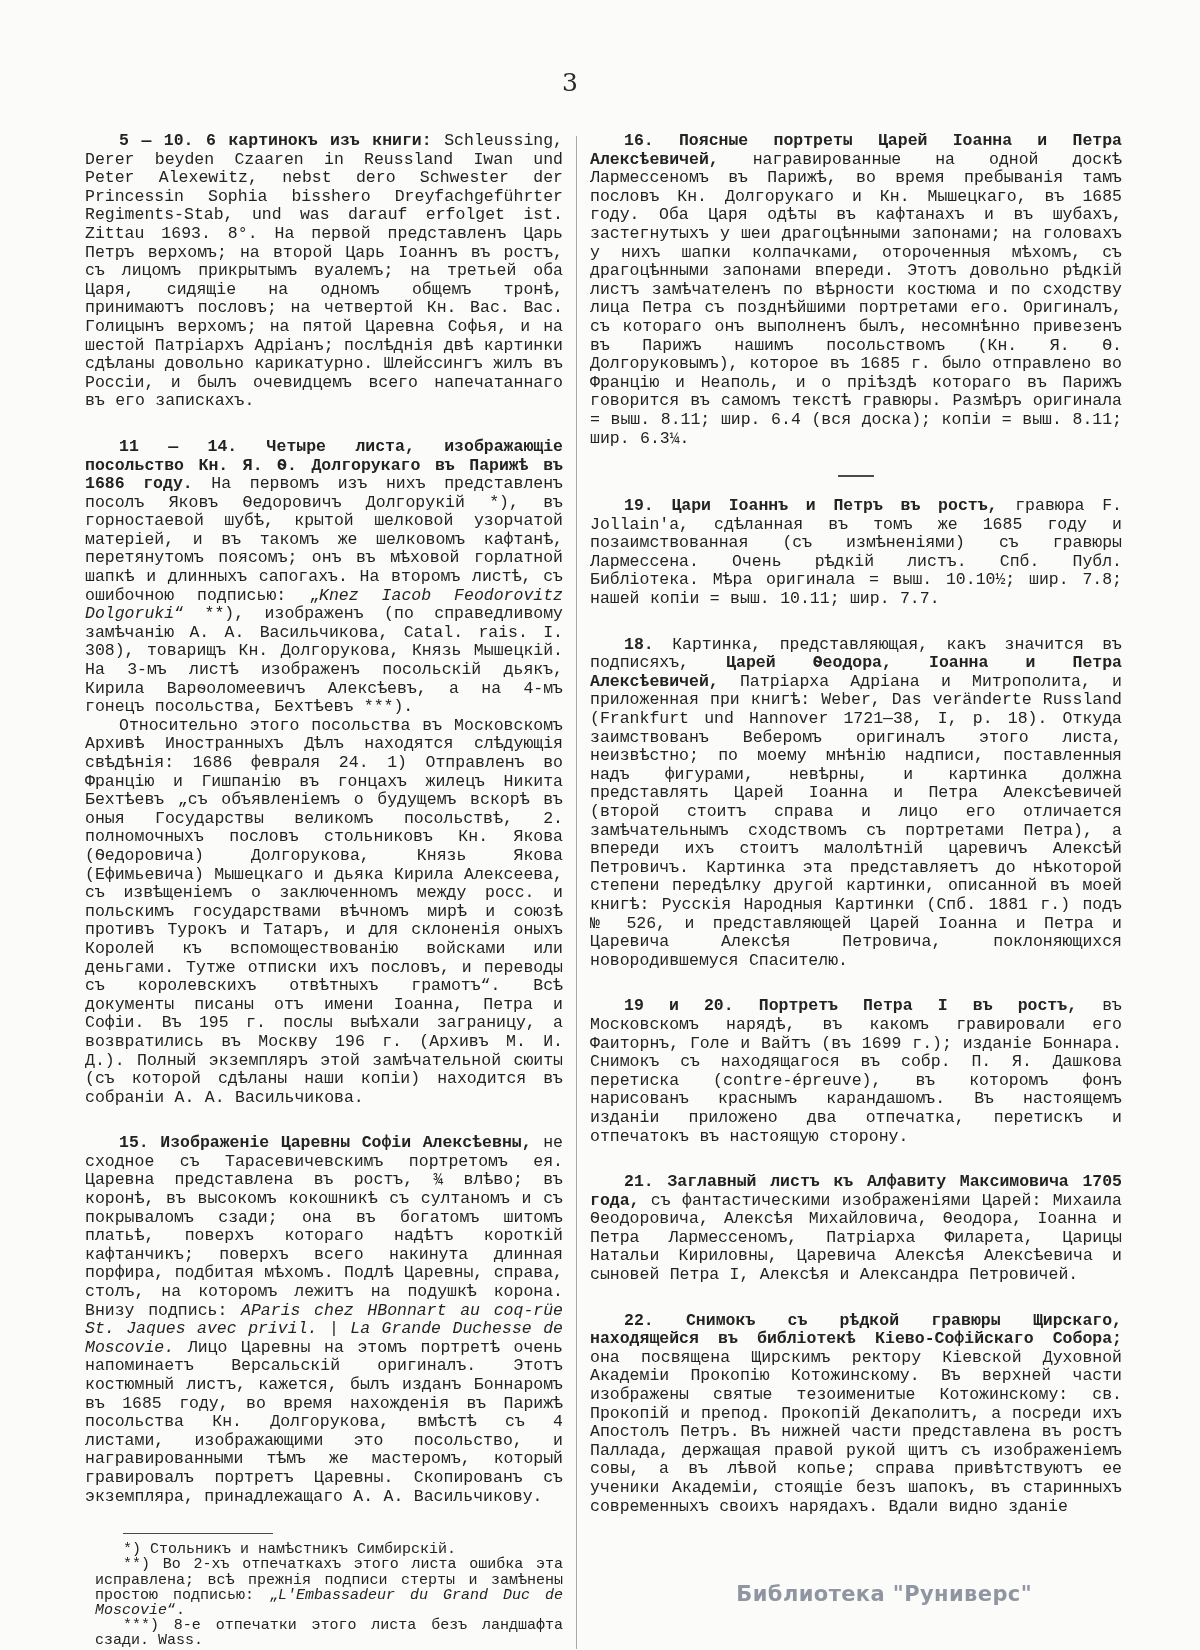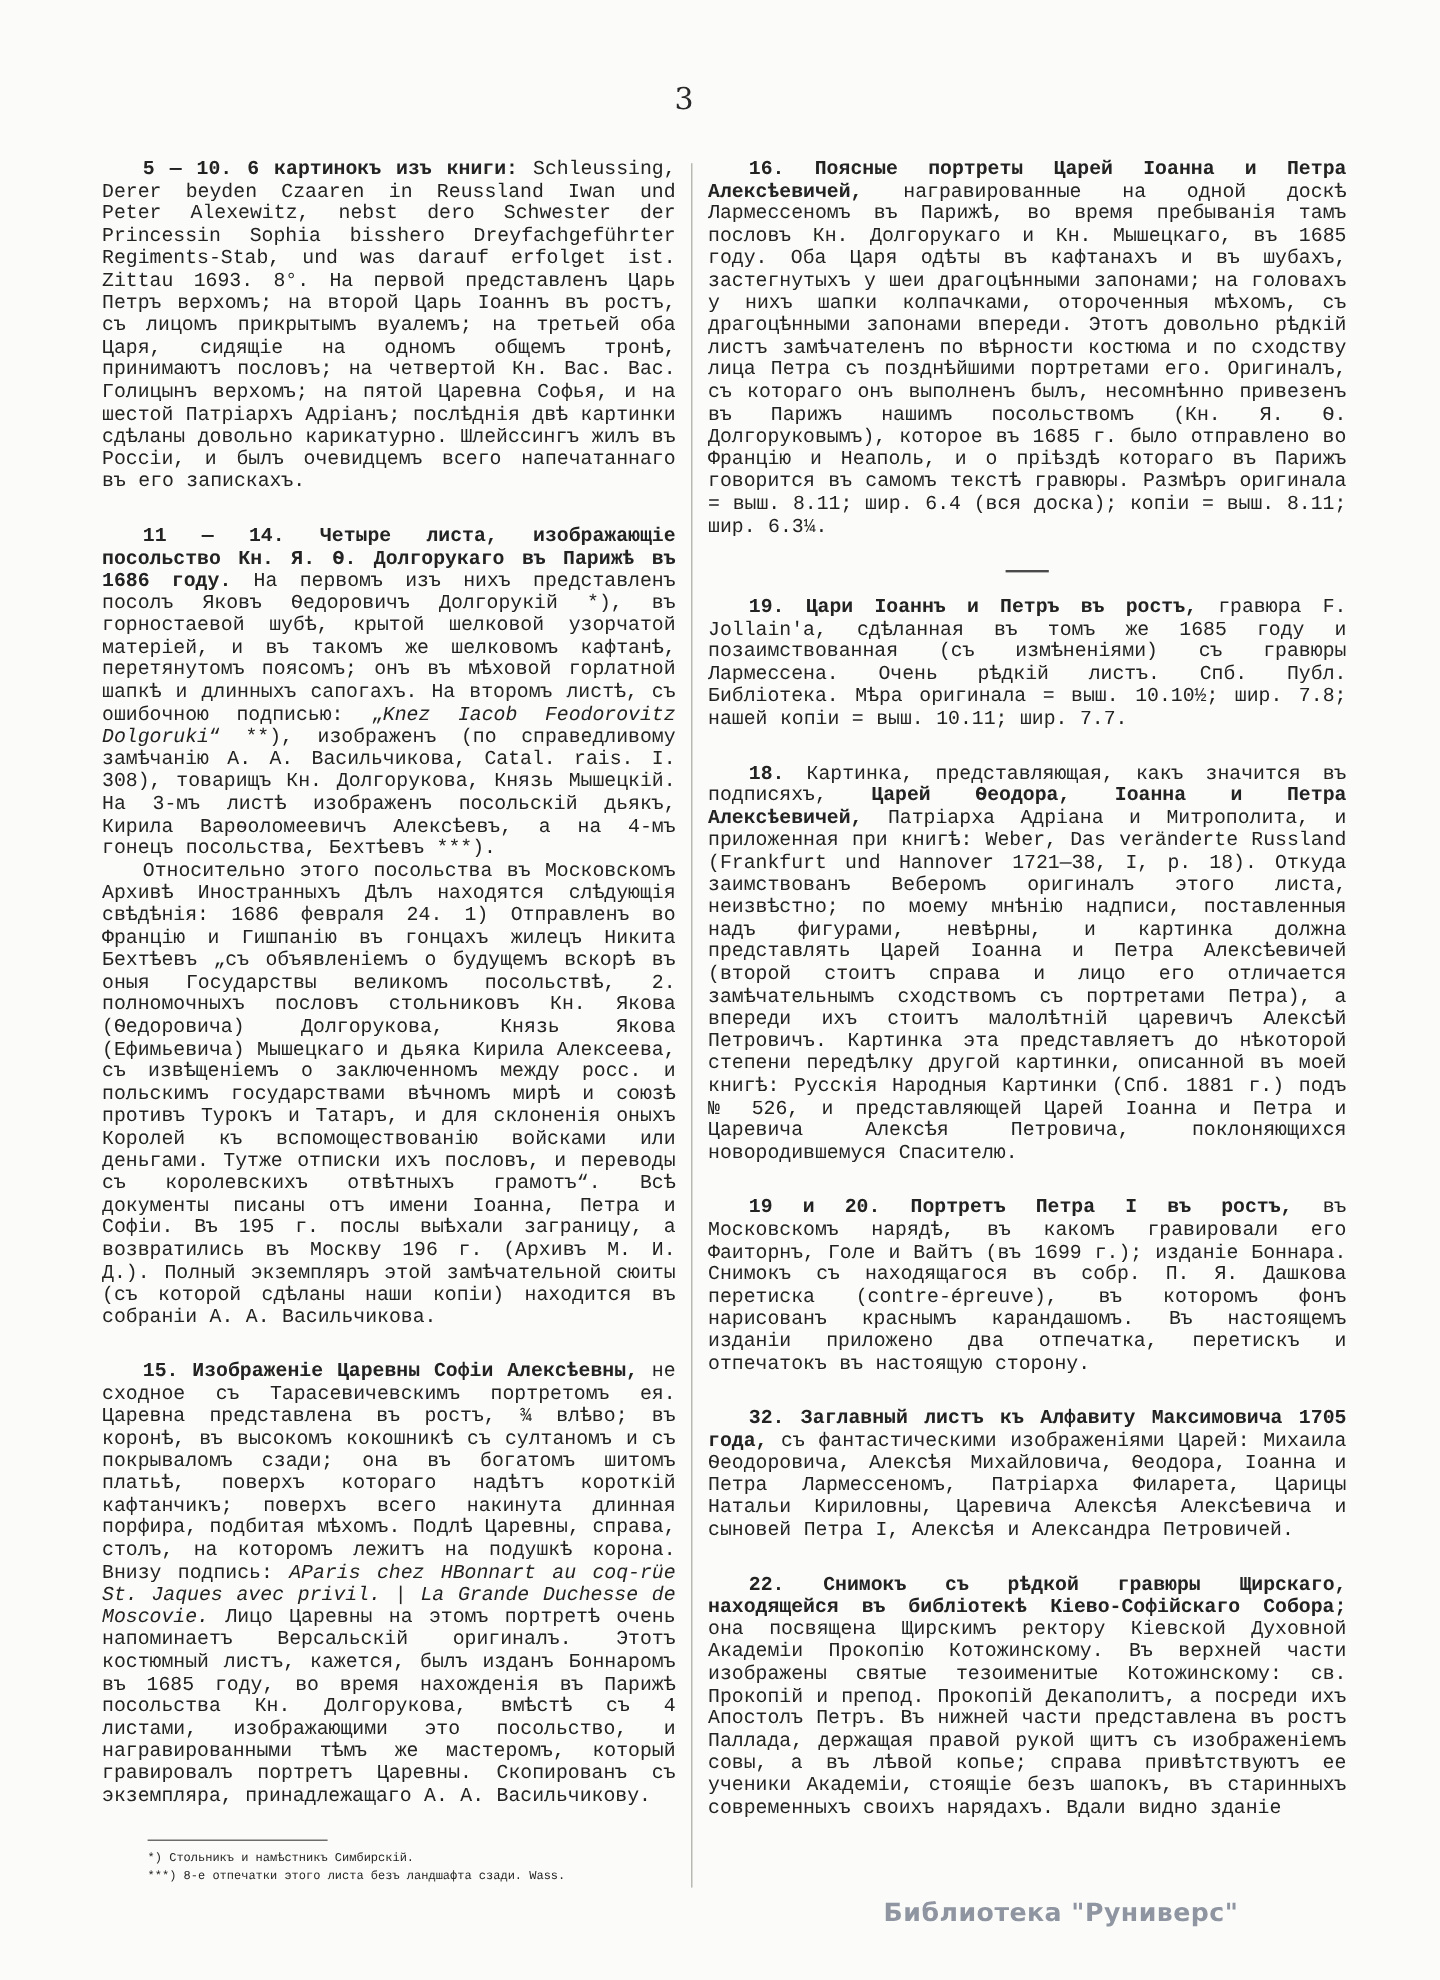--- a/index.html
+++ b/index.html
@@ -41,21 +41,21 @@
     border-top:2px solid #4a4a4a;
     margin:2px auto 20px auto;
   }
   .footnote-rule {
     width:150px; height:0;
     border-top:1px solid #4a4a4a;
     margin:14px 0 8px 38px;
   }
   .footnotes { padding-left:10px; }
   .footnote {
-    margin:0; font-size:10px; line-height:15.2px;
+    margin:0; font-size:15px; line-height:15.2px;
     text-align:justify; text-indent:28px;
   }
   .watermark {
     position:absolute; top:1582px; right:168px;
     font-family:"DejaVu Sans", sans-serif;
     font-weight:bold; font-size:21px;
     color:#8f95a1; letter-spacing:0.4px;
   }
 </style>
 </head>
@@ -71,40 +71,41 @@
         <div class="entry">
           <p class="para"><span class="bold">11 — 14. Четыре листа, изображающіе посольство Кн. Я. Ѳ. Долгорукаго въ Парижѣ въ 1686 году. </span><span>На первомъ изъ нихъ представленъ посолъ Яковъ Ѳедоровичъ Долгорукій *), въ горностаевой шубѣ, крытой шелковой узорчатой матеріей, и въ такомъ же шелковомъ кафтанѣ, перетянутомъ поясомъ; онъ въ мѣховой горлатной шапкѣ и длинныхъ сапогахъ. На второмъ листѣ, съ ошибочною подписью: „</span><span class="italic">Knez Iacob Feodorovitz Dolgoruki</span><span>“ **), изображенъ (по справедливому замѣчанію А. А. Васильчикова, Catal. rais. I. 308), товарищъ Кн. Долгорукова, Князь Мышецкій. На 3-мъ листѣ изображенъ посольскій дьякъ, Кирила Варѳоломеевичъ Алексѣевъ, а на 4-мъ гонецъ посольства, Бехтѣевъ ***).</span></p>
           <p class="para"><span>Относительно этого посольства въ Московскомъ Архивѣ Иностранныхъ Дѣлъ находятся слѣдующія свѣдѣнія: 1686 февраля 24. 1) Отправленъ во Францію и Гишпанію въ гонцахъ жилецъ Никита Бехтѣевъ „съ объявленіемъ о будущемъ вскорѣ въ оныя Государствы великомъ посольствѣ, 2. полномочныхъ пословъ стольниковъ Кн. Якова (Ѳедоровича) Долгорукова, Князь Якова (Ефимьевича) Мышецкаго и дьяка Кирила Алексеева, съ извѣщеніемъ о заключенномъ между росс. и польскимъ государствами вѣчномъ мирѣ и союзѣ противъ Турокъ и Татаръ, и для склоненія оныхъ Королей къ вспомоществованію войсками или деньгами. Тутже отписки ихъ пословъ, и переводы съ королевскихъ отвѣтныхъ грамотъ“. Всѣ документы писаны отъ имени Іоанна, Петра и Софіи. Въ 195 г. послы выѣхали заграницу, а возвратились въ Москву 196 г. (Архивъ М. И. Д.). Полный экземпляръ этой замѣчательной сюиты (съ которой сдѣланы наши копіи) находится въ собраніи А. А. Васильчикова.</span></p>
         </div>
         <div class="entry">
           <p class="para"><span class="bold">15. Изображеніе Царевны Софіи Алексѣевны, </span><span>не сходное съ Тарасевичевскимъ портретомъ ея. Царевна представлена въ ростъ, ¾ влѣво; въ коронѣ, въ высокомъ кокошникѣ съ султаномъ и съ покрываломъ сзади; она въ богатомъ шитомъ платьѣ, поверхъ котораго надѣтъ короткій кафтанчикъ; поверхъ всего накинута длинная порфира, подбитая мѣхомъ. Подлѣ Царевны, справа, столъ, на которомъ лежитъ на подушкѣ корона. Внизу подпись: </span><span class="italic">AParis chez HBonnart au coq-rüe St. Jaques avec privil. | La Grande Duchesse de Moscovie.</span><span> Лицо Царевны на этомъ портретѣ очень напоминаетъ Версальскій оригиналъ. Этотъ костюмный листъ, кажется, былъ изданъ Боннаромъ въ 1685 году, во время нахожденія въ Парижѣ посольства Кн. Долгорукова, вмѣстѣ съ 4 листами, изображающими это посольство, и награвированными тѣмъ же мастеромъ, который гравировалъ портретъ Царевны. Скопированъ съ экземпляра, принадлежащаго А. А. Васильчикову.</span></p>
         </div>
         <div class="footnote-rule"></div>
         <div class="footnotes">
           <p class="footnote"><span>*) Стольникъ и намѣстникъ Симбирскій.</span></p>
+          <p class="footnote"><span>**) Во 2-хъ отпечаткахъ этого листа ошибка эта исправлена; всѣ прежнія подписи стерты и замѣнены простою подписью: „</span><span class="italic">L'Embassadeur du Grand Duc de Moscovie</span><span>“.</span></p>
           <p class="footnote"><span>***) 8-е отпечатки этого листа безъ ландшафта сзади. Wass.</span></p>
         </div>
       </div>
     <div class="column-divider"></div>
     <div class="column right" id="col-right">
         <div class="entry">
           <p class="para"><span class="bold">16. Поясные портреты Царей Іоанна и Петра Алексѣевичей, </span><span>награвированные на одной доскѣ Лармессеномъ въ Парижѣ, во время пребыванія тамъ пословъ Кн. Долгорукаго и Кн. Мышецкаго, въ 1685 году. Оба Царя одѣты въ кафтанахъ и въ шубахъ, застегнутыхъ у шеи драгоцѣнными запонами; на головахъ у нихъ шапки колпачками, отороченныя мѣхомъ, съ драгоцѣнными запонами впереди. Этотъ довольно рѣдкій листъ замѣчателенъ по вѣрности костюма и по сходству лица Петра съ позднѣйшими портретами его. Оригиналъ, съ котораго онъ выполненъ былъ, несомнѣнно привезенъ въ Парижъ нашимъ посольствомъ (Кн. Я. Ѳ. Долгоруковымъ), которое въ 1685 г. было отправлено во Францію и Неаполь, и о пріѣздѣ котораго въ Парижъ говорится въ самомъ текстѣ гравюры. Размѣръ оригинала = выш. 8.11; шир. 6.4 (вся доска); копіи = выш. 8.11; шир. 6.3¼.</span></p>
         </div>
         <div class="entry-separator"></div>
         <div class="entry">
           <p class="para"><span class="bold">19. Цари Іоаннъ и Петръ въ ростъ, </span><span>гравюра F. Jollain'а, сдѣланная въ томъ же 1685 году и позаимствованная (съ измѣненіями) съ гравюры Лармессена. Очень рѣдкій листъ. Спб. Публ. Библіотека. Мѣра оригинала = выш. 10.10½; шир. 7.8; нашей копіи = выш. 10.11; шир. 7.7.</span></p>
         </div>
         <div class="entry">
           <p class="para"><span class="bold">18. </span><span>Картинка, представляющая, какъ значится въ подписяхъ, </span><span class="bold">Царей Ѳеодора, Іоанна и Петра Алексѣевичей, </span><span>Патріарха Адріана и Митрополита, и приложенная при книгѣ: Weber, Das veränderte Russland (Frankfurt und Hannover 1721—38, I, p. 18). Откуда заимствованъ Веберомъ оригиналъ этого листа, неизвѣстно; по моему мнѣнію надписи, поставленныя надъ фигурами, невѣрны, и картинка должна представлять Царей Іоанна и Петра Алексѣевичей (второй стоитъ справа и лицо его отличается замѣчательнымъ сходствомъ съ портретами Петра), а впереди ихъ стоитъ малолѣтній царевичъ Алексѣй Петровичъ. Картинка эта представляетъ до нѣкоторой степени передѣлку другой картинки, описанной въ моей книгѣ: Русскія Народныя Картинки (Спб. 1881 г.) подъ № 526, и представляющей Царей Іоанна и Петра и Царевича Алексѣя Петровича, поклоняющихся новородившемуся Спасителю.</span></p>
         </div>
         <div class="entry">
           <p class="para"><span class="bold">19 и 20. Портретъ Петра I въ ростъ, </span><span>въ Московскомъ нарядѣ, въ какомъ гравировали его Фаиторнъ, Голе и Вайтъ (въ 1699 г.); изданіе Боннара. Снимокъ съ находящагося въ собр. П. Я. Дашкова перетиска (contre-épreuve), въ которомъ фонъ нарисованъ краснымъ карандашомъ. Въ настоящемъ изданіи приложено два отпечатка, перетискъ и отпечатокъ въ настоящую сторону.</span></p>
         </div>
         <div class="entry">
-          <p class="para"><span class="bold">32. Заглавный листъ къ Алфавиту Максимовича 1705 года, </span><span>съ фантастическими изображеніями Царей: Михаила Ѳеодоровича, Алексѣя Михайловича, Ѳеодора, Іоанна и Петра Лармессеномъ, Патріарха Филарета, Царицы Натальи Кириловны, Царевича Алексѣя Алексѣевича и сыновей Петра I, Алексѣя и Александра Петровичей.</span></p>
+          <p class="para"><span class="bold">21. Заглавный листъ къ Алфавиту Максимовича 1705 года, </span><span>съ фантастическими изображеніями Царей: Михаила Ѳеодоровича, Алексѣя Михайловича, Ѳеодора, Іоанна и Петра Лармессеномъ, Патріарха Филарета, Царицы Натальи Кириловны, Царевича Алексѣя Алексѣевича и сыновей Петра I, Алексѣя и Александра Петровичей.</span></p>
         </div>
         <div class="entry">
           <p class="para"><span class="bold">22. Снимокъ съ рѣдкой гравюры Щирскаго, находящейся въ библіотекѣ Кіево-Софійскаго Собора; </span><span>она посвящена Щирскимъ ректору Кіевской Духовной Академіи Прокопію Котожинскому. Въ верхней части изображены святые тезоименитые Котожинскому: св. Прокопій и препод. Прокопій Декаполитъ, а посреди ихъ Апостолъ Петръ. Въ нижней части представлена въ ростъ Паллада, держащая правой рукой щитъ съ изображеніемъ совы, а въ лѣвой копье; справа привѣтствуютъ ее ученики Академіи, стоящіе безъ шапокъ, въ старинныхъ современныхъ своихъ нарядахъ. Вдали видно зданіе</span></p>
         </div>
       </div>
   </div>
   <div class="watermark">Библиотека "Руниверс"</div>
 </div>
 
 </body></html>

